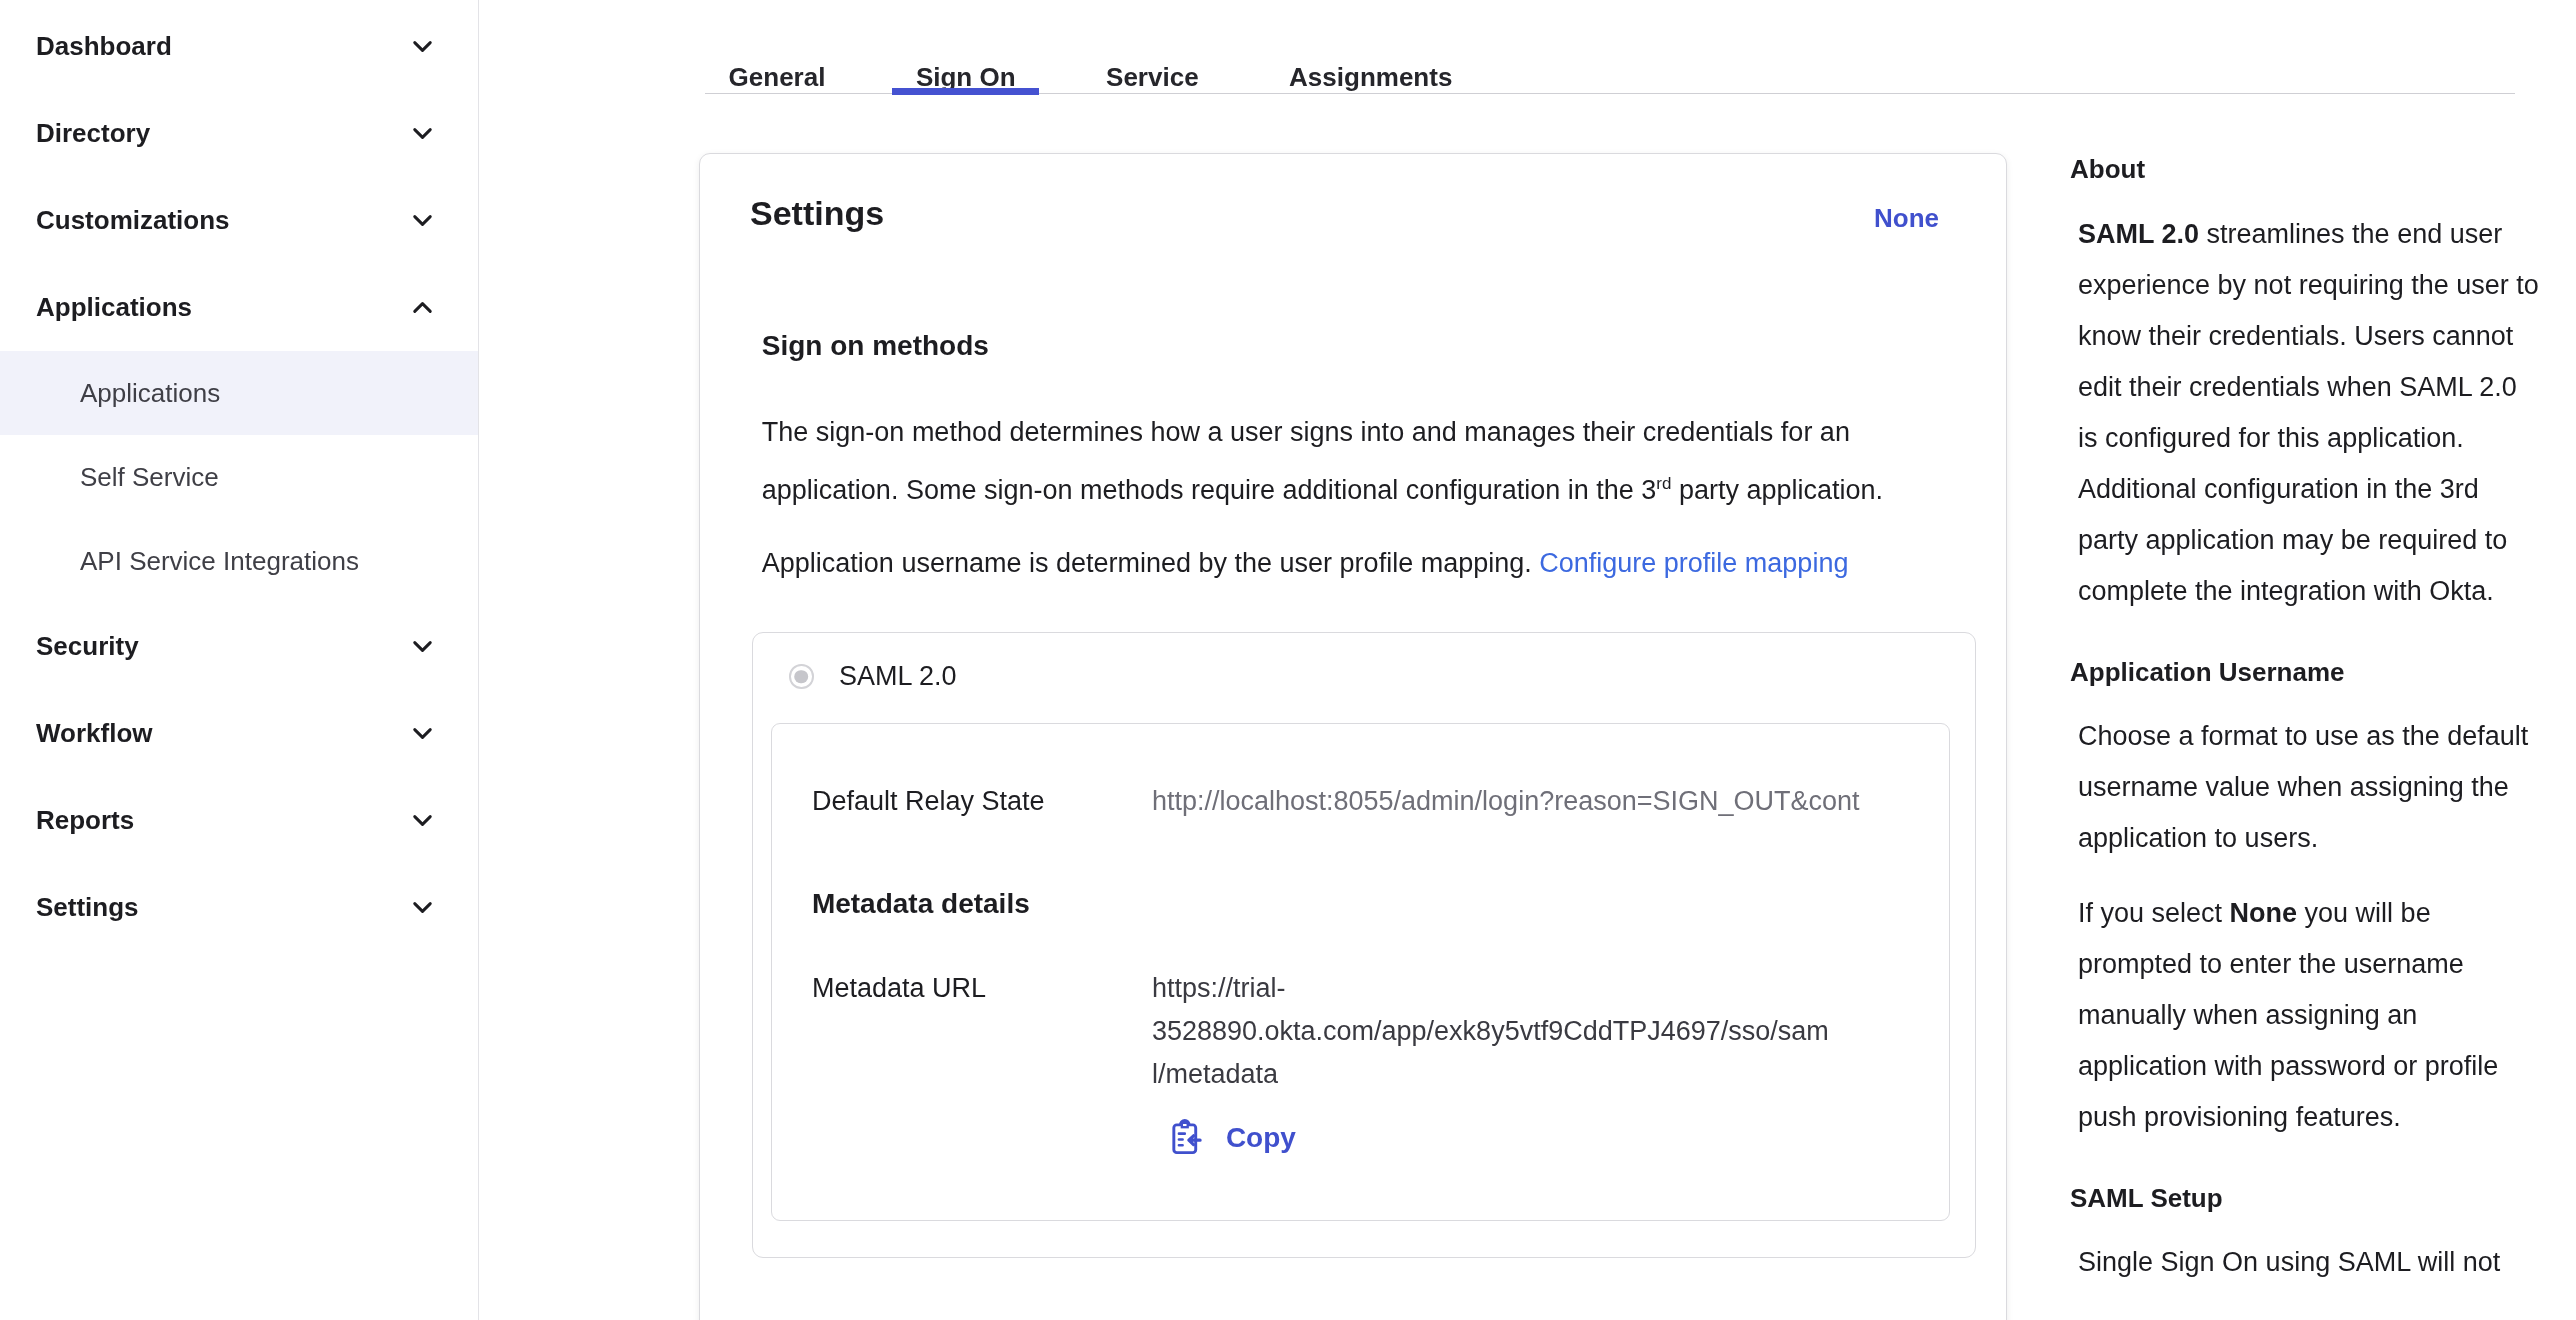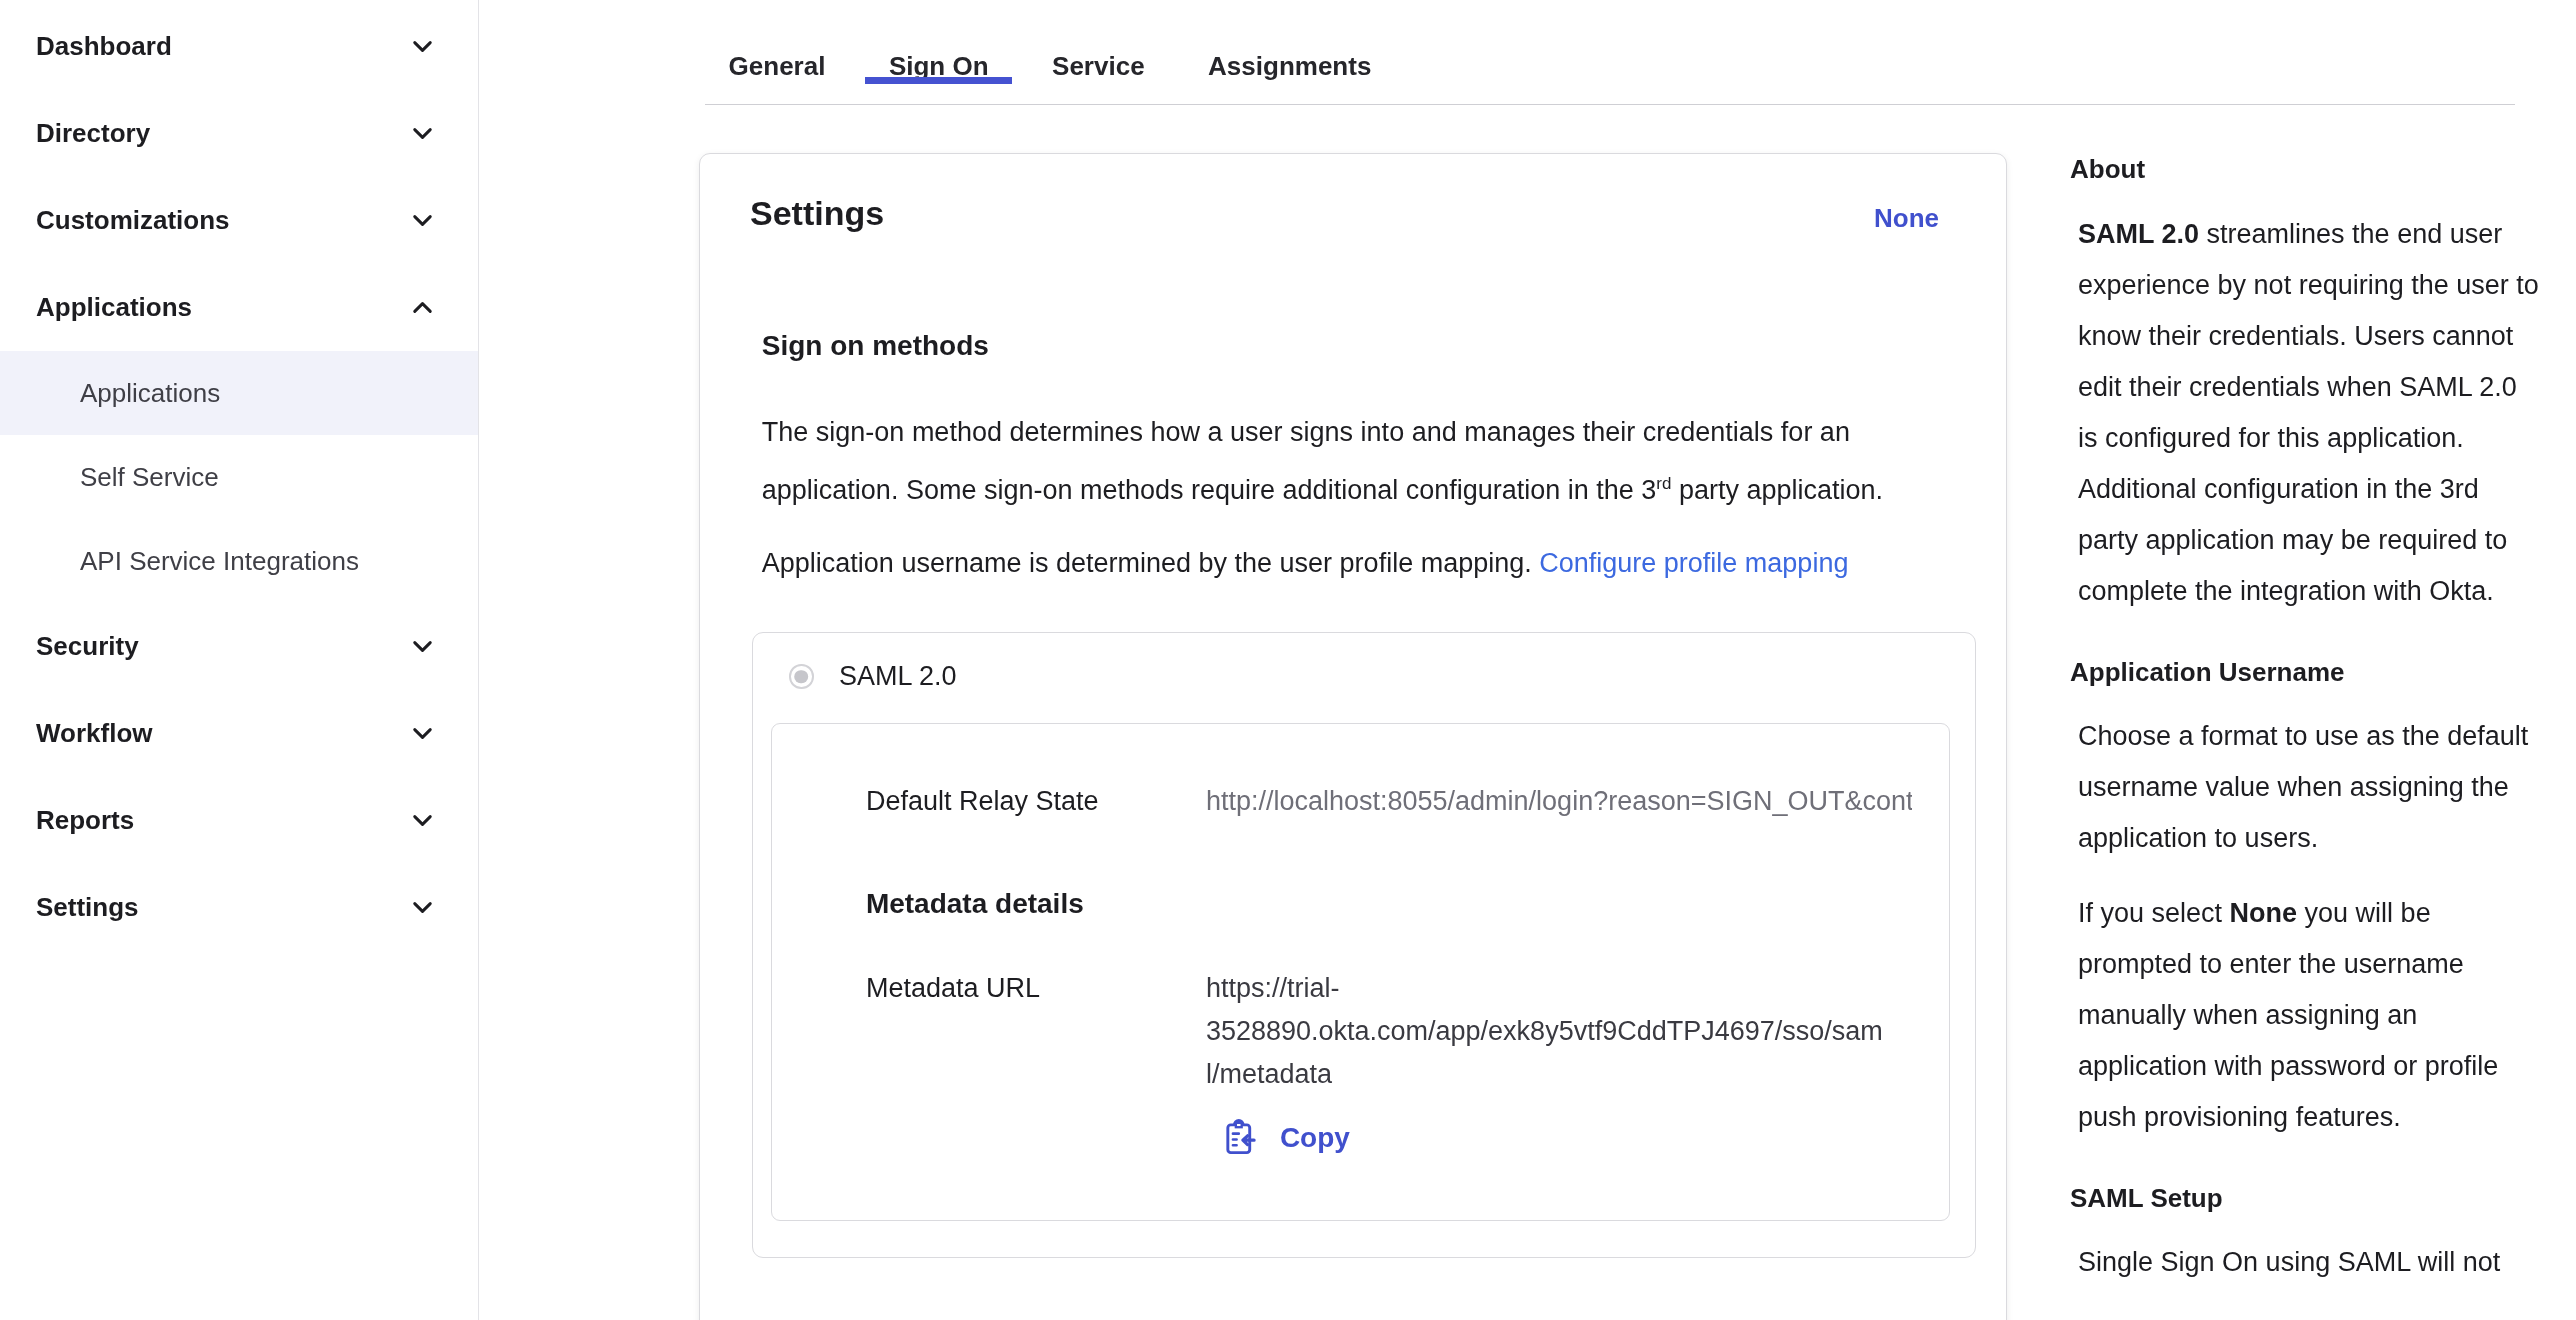--- a/index.html
+++ b/index.html
@@ -23,22 +23,22 @@
   .nav-sub {
     height:84px; display:flex; align-items:center;
     padding-left:80px; font-size:26px; color:#3f3f46; cursor:pointer;
   }
   .nav-sub.selected { background:#f1f2fa; }
   .chev { width:31px; height:31px; flex:none; }
   .chev.up { transform:rotate(180deg); }
 
   
   .tabbar {
-    position:absolute; left:705px; top:0; width:1810px; height:105px;
-    border-bottom:1.8px solid #cfcfd4; display:flex; align-items:center;
+    position:absolute; left:705px; top:0; width:1810px; height:94px;
+    border-bottom:1.8px solid #cfcfd4; display:flex; align-items:flex-end;gap:27px;
   }
   .tab {
     position:relative; display:flex; align-items:center;
     padding:29px 23.6px 0 23.6px; margin-right:16.3px;
     font-size:26px; font-weight:600; color:#26262b; cursor:pointer; white-space:nowrap;
   }
   .tab.active::after {
     content:""; position:absolute; left:0; right:0; bottom:-1.8px; height:6.4px;
     background:#4552d1;
   }
@@ -73,21 +73,21 @@
   }
   .radio::after {
     content:""; position:absolute; left:50%; top:50%; width:13.6px; height:13.6px;
     transform:translate(-50%,-50%); border-radius:50%; background:#c6c6cb;
   }
   .radio-label { font-size:27px; color:#1d1d21; }
 
   .inner-box {
     margin-top:26px; margin-left:1.8px; width:1179px; min-height:498px;
     border:1.8px solid #dadade; border-radius:9px;
-    padding:56px 37px 35px 94px;
+    padding:56px 37px 35px 40px;
   }
   .kv { display:flex; align-items:flex-start; }
   .kv .k { width:340px; flex:none; font-size:27px; line-height:43px; color:#1d1d21; }
   .kv .v { font-size:27px; line-height:43px; }
   .v.gray { color:#6f6f78; max-width:708px; white-space:nowrap; overflow:hidden; }
   .v.dark { color:#3a3a41; width:677px; overflow-wrap:break-word; word-break:normal; }
   .inner-h { font-size:28px; font-weight:700; color:#1d1d21; margin-top:65px; }
   .kv.url-row { margin-top:47px; }
   .copy-row { margin-top:23.6px; padding-left:356px; }
   .copy-link {

